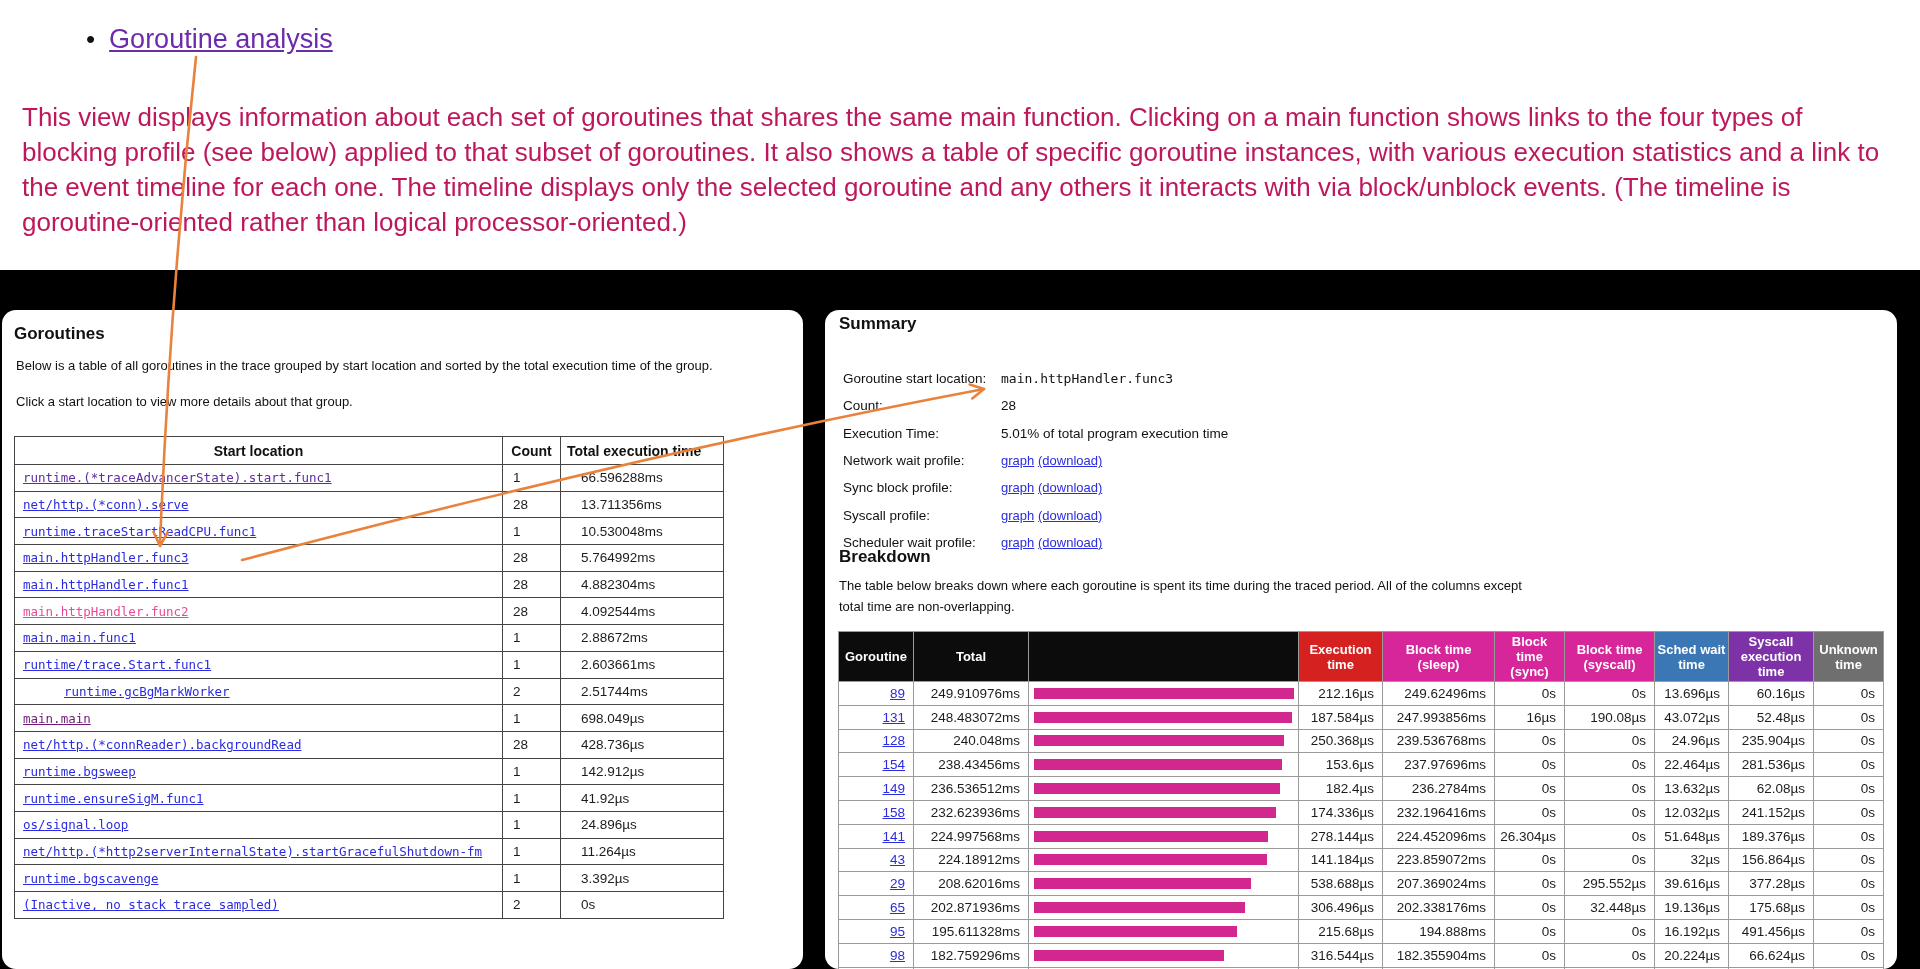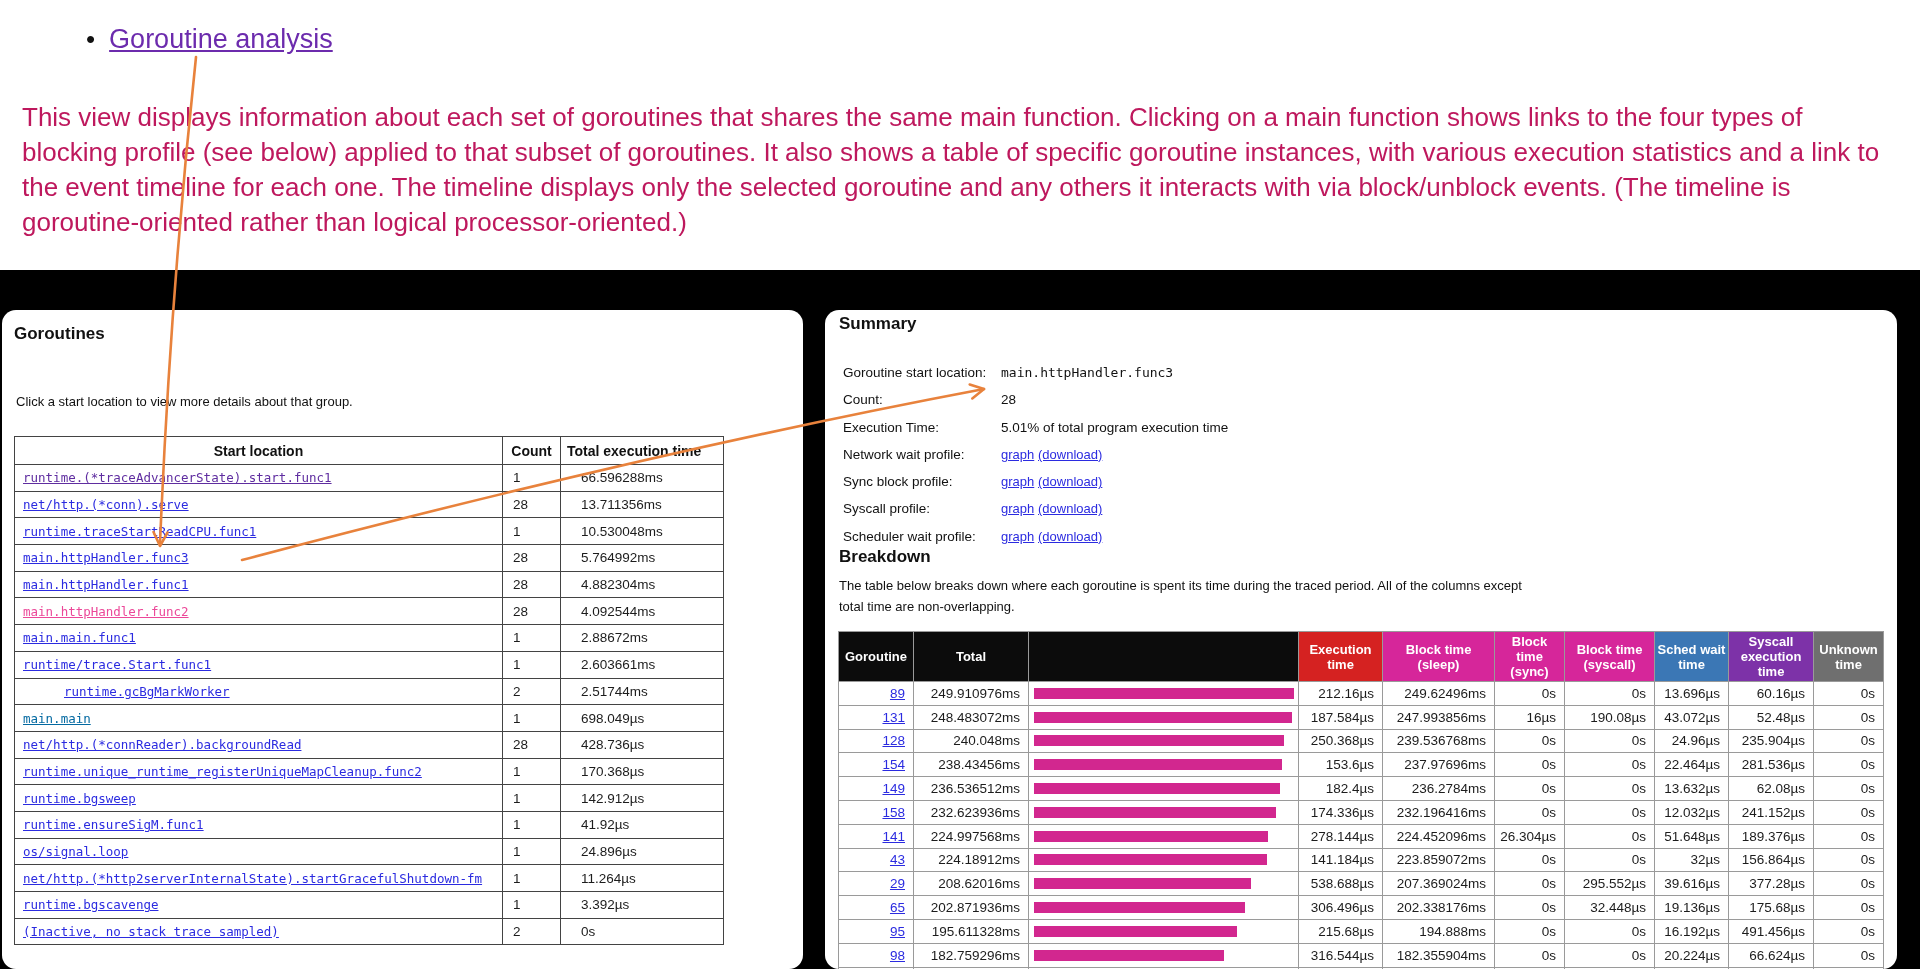--- a/index.html
+++ b/index.html
@@ -35,21 +35,21 @@
   table.gor td { height:26.7px; font-size:13.5px; color:#1c1c1c; }
   .loc-cell { padding-left:8px; }
   .loc-link { font-family:"DejaVu Sans Mono", monospace; font-size:12.5px;
               text-decoration:underline; }
   .count-cell { padding-left:10px; }
   .total-cell { padding-left:20px; }
 
   
   .pr-sum-title { position:absolute; left:14px; top:4px; }
   .sum-rows { position:absolute; left:18px; top:55px; }
-  .sum-row { display:flex; height:27.3px; }
+  .sum-row { display:flex; height:27.3px; align-items:center; }
   .sum-label { width:158px; font-size:13.5px; color:#111; }
   .sum-value { font-size:13.5px; color:#111; }
   .mono { font-family:"DejaVu Sans Mono", monospace; font-size:13px; }
   .blue-link { color:#2b2be0; text-decoration:underline; font-size:13px; }
 
   
   .pr-bd-title { position:absolute; left:14px; top:237px; }
   .bd-desc { position:absolute; left:14px; top:266px; font-size:13px; line-height:20.5px; color:#111; }
   table.bd { position:absolute; left:13px; top:321px; width:1045px;
              border-collapse:collapse; table-layout:fixed; }
@@ -78,20 +78,21 @@
   <div class="bullet-row">
     <span class="bullet">•</span><a class="main-link" href="#">Goroutine analysis</a>
   </div>
 
   <p class="intro">This view displays information about each set of goroutines that shares the same main function. Clicking on a main function shows links to the four types of blocking profile (see below) applied to that subset of goroutines. It also shows a table of specific goroutine instances, with various execution statistics and a link to the event timeline for each one. The timeline displays only the selected goroutine and any others it interacts with via block/unblock events. (The timeline is goroutine-oriented rather than logical processor-oriented.)</p>
 
   <div class="shots">
 
     <div class="panel panel-left">
       <h2 class="pl-title">Goroutines</h2>
+      <div class="pl-desc">Below is a table of all goroutines in the trace grouped by start location and sorted by the total execution time of the group.</div>
       <div class="pl-hint">Click a start location to view more details about that group.</div>
 
       <table class="gor">
         <colgroup>
             <col style="width:488px">
             <col style="width:58px">
             <col style="width:163px">
           </colgroup>
         <thead>
           <tr>
@@ -150,36 +151,31 @@
               <td class="total-cell">2.603661ms</td>
             </tr>
 
             <tr>
               <td class="loc-cell"><a href="#" class="loc-link" style="color: rgb(43, 43, 224); margin-left: 41px;">runtime.gcBgMarkWorker</a></td>
               <td class="count-cell">2</td>
               <td class="total-cell">2.51744ms</td>
             </tr>
 
             <tr>
-              <td class="loc-cell"><a href="#" class="loc-link" style="color: #0369a1;">main.main</a></td>
+              <td class="loc-cell"><a href="#" class="loc-link" style="color: #701a75;">main.main</a></td>
               <td class="count-cell">1</td>
               <td class="total-cell">698.049µs</td>
             </tr>
 
             <tr>
               <td class="loc-cell"><a href="#" class="loc-link" style="color: rgb(43, 43, 224);">net/http.(*connReader).backgroundRead</a></td>
               <td class="count-cell">28</td>
               <td class="total-cell">428.736µs</td>
             </tr>
 
-            <tr>
-              <td class="loc-cell"><a href="#" class="loc-link" style="color: rgb(43, 43, 224);">runtime.unique_runtime_registerUniqueMapCleanup.func2</a></td>
-              <td class="count-cell">1</td>
-              <td class="total-cell">170.368µs</td>
-            </tr>
 
             <tr>
               <td class="loc-cell"><a href="#" class="loc-link" style="color: rgb(43, 43, 224);">runtime.bgsweep</a></td>
               <td class="count-cell">1</td>
               <td class="total-cell">142.912µs</td>
             </tr>
 
             <tr>
               <td class="loc-cell"><a href="#" class="loc-link" style="color: rgb(43, 43, 224);">runtime.ensureSigM.func1</a></td>
               <td class="count-cell">1</td>

